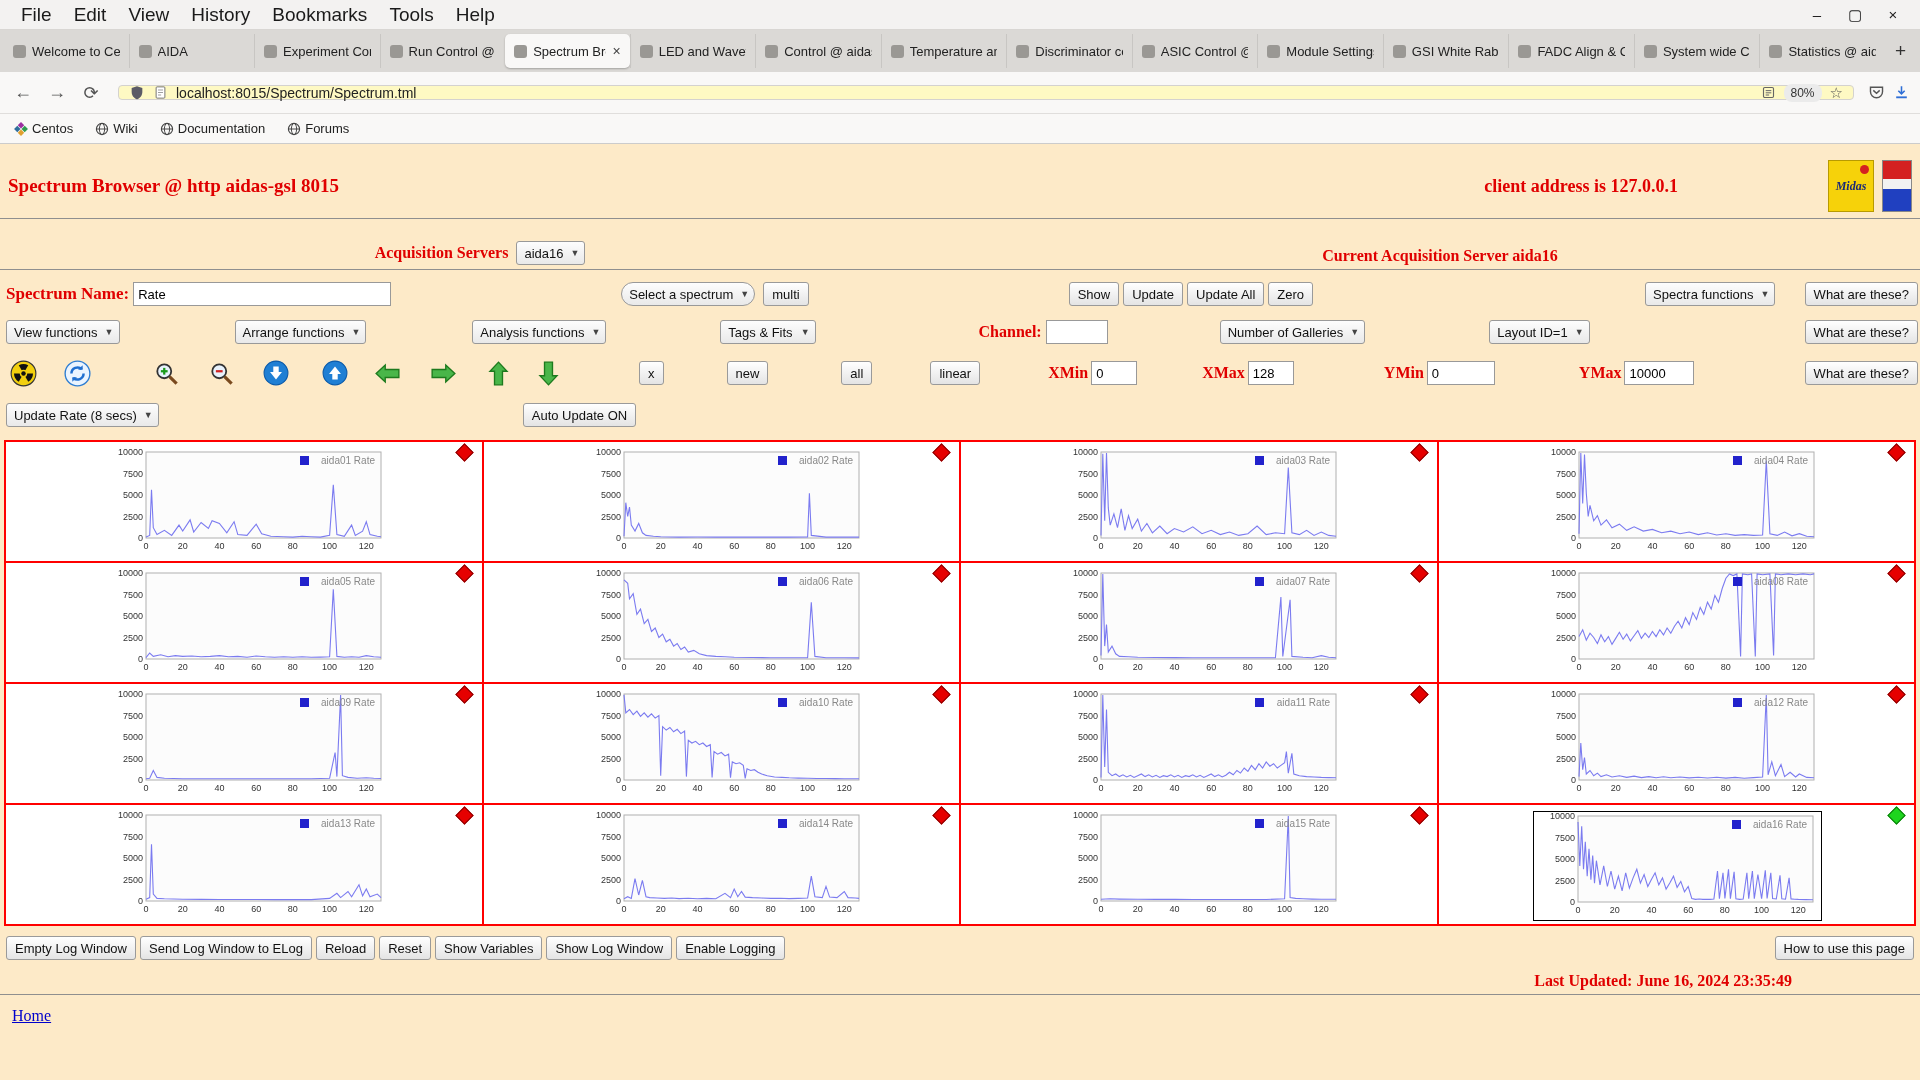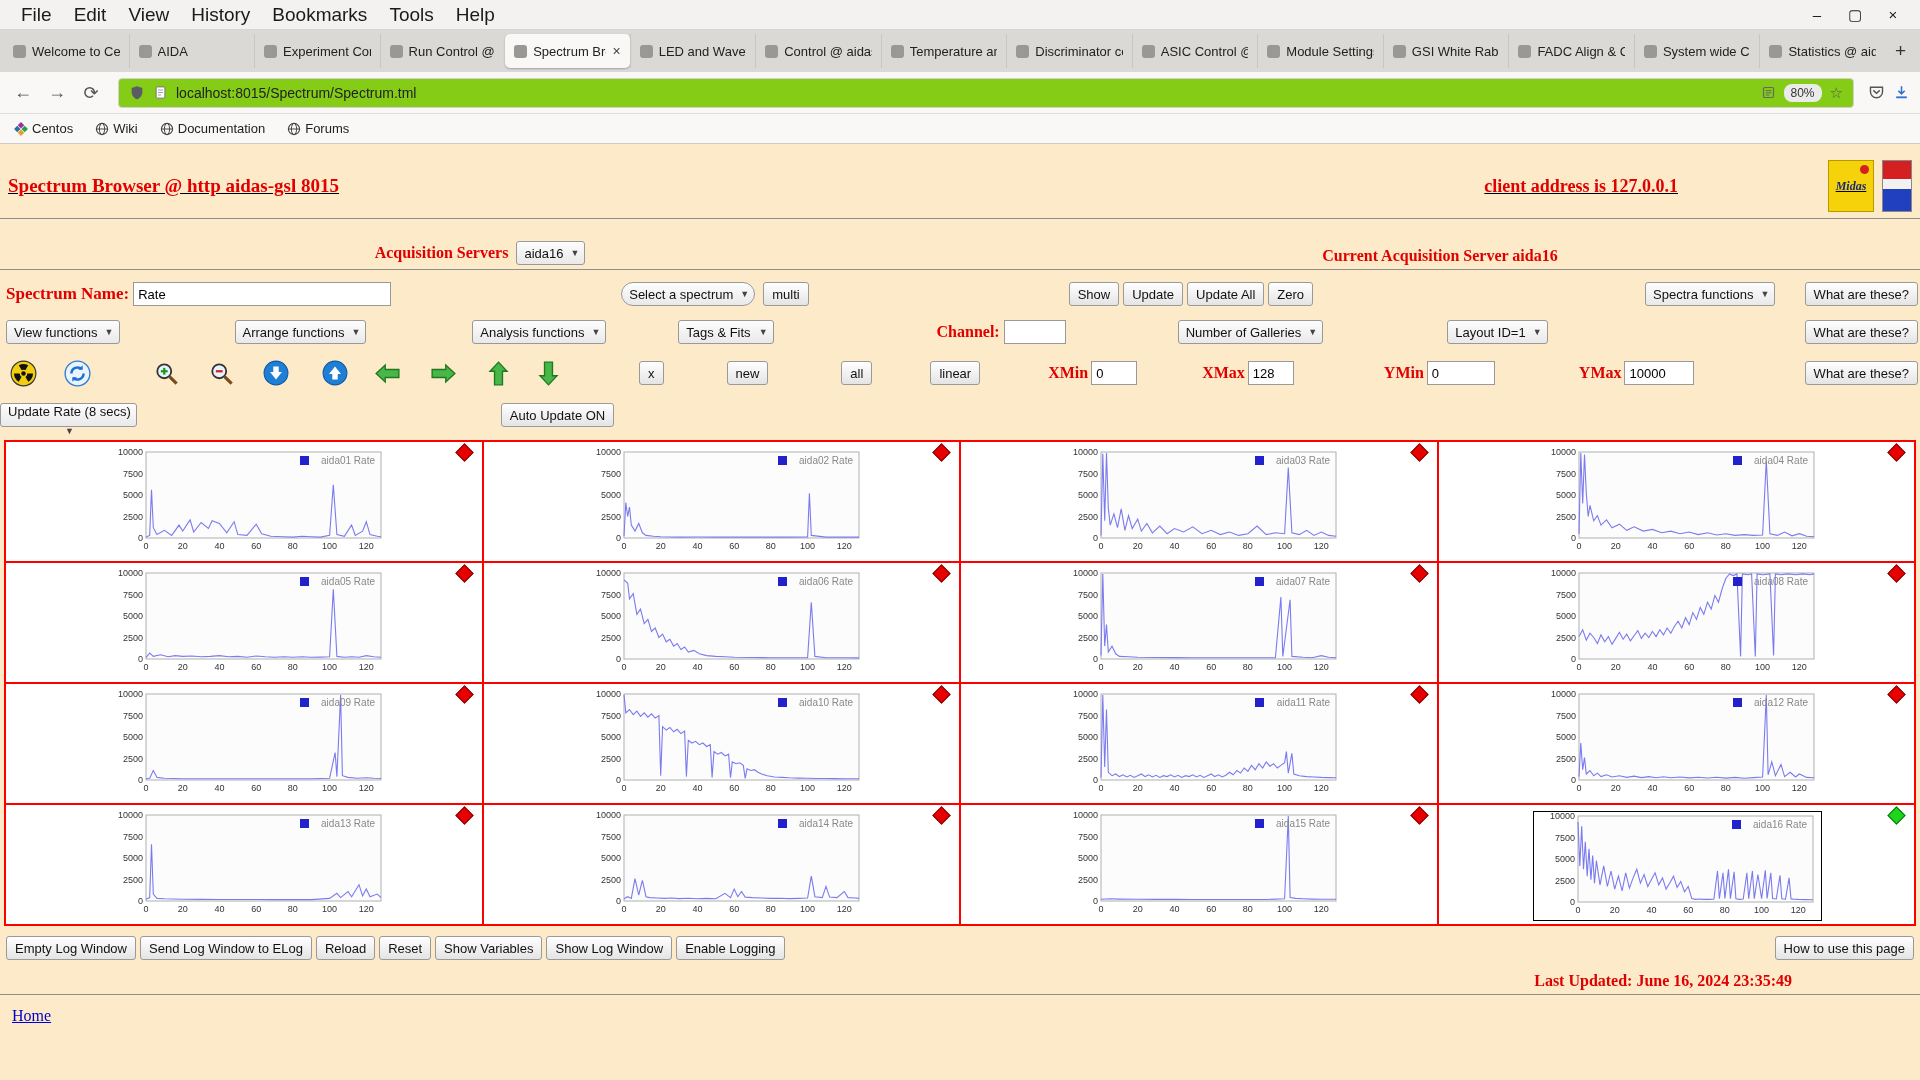--- a/index.html
+++ b/index.html
@@ -17,35 +17,35 @@
        flex:1 1 0;max-width:126px;overflow:hidden;white-space:nowrap;border-left:1px solid #c8c6c3;}
   .tab:first-child{border-left:none;}
   .tab.active{background:#f9f8f7;border-radius:5px;border-left:none;box-shadow:0 1px 2px rgba(0,0,0,.25);}
   .tab .favicon{width:13px;height:13px;border-radius:3px;background:#9a9894;flex:0 0 13px;}
   .tab .tab-label{overflow:hidden;white-space:nowrap;}
   .tab .tab-close{margin-left:auto;font-size:14px;color:#444;}
   .newtab-btn{font-size:19px;color:#333;padding:0 10px;}
 
   .navbar{height:42px;background:#f9f8f7;display:flex;align-items:center;gap:8px;padding:0 10px;border-bottom:1px solid #e0dedc;}
   .nav-btn{font-size:18px;color:#555;width:26px;height:26px;display:flex;align-items:center;justify-content:center;border-radius:4px;}
-  .urlbar{flex:1;height:30px;background:#84cc16;border:1px solid #d4d2cf;border-radius:4px;display:flex;align-items:center;gap:8px;padding:0 10px;margin:0 6px;}
+  .urlbar{flex:1;height:15px;background:#fef9c3;border:1px solid #d4d2cf;border-radius:4px;display:flex;align-items:center;gap:8px;padding:0 10px;margin:0 6px;}
   .url-text{font-size:14px;color:#222;flex:1;}
   .zoom-pill{font-size:12px;color:#333;background:#ebebeb;border-radius:8px;padding:2px 7px;}
   .star{font-size:15px;color:#555;}
   .ico{display:inline-flex;align-items:center;justify-content:center;}
 
   .bookmarksbar{height:30px;background:#f9f8f7;display:flex;align-items:center;gap:22px;padding:0 14px;border-bottom:1px solid #ccc;}
   .bookmark{display:flex;align-items:center;gap:4px;font-size:13px;color:#222;}
 
   
   .page{height:936px;background:#fdeac8;padding-top:14px;position:relative;}
   .rlabel{font-family:"Liberation Serif",serif;font-weight:bold;color:#e00000;}
   .divider{border-top:1px solid #8f8f8f;margin:4px 0;}
 
-  .page-header{display:flex;align-items:center;height:56px;padding:0 8px;text-decoration:underline;}
+  .page-header{display:flex;align-items:center;height:56px;padding:0 8px;}
   .page-title{font-size:19px;}
   .client-addr{font-size:18px;margin-left:auto;margin-right:150px;}
   .logos{display:flex;align-items:flex-start;}
   .midas-logo{width:46px;height:52px;background:#f6d20a;border:1px solid #b89a00;position:relative;display:flex;align-items:center;justify-content:center;}
   .midas-logo .midas-text{font-family:"Liberation Serif",serif;font-style:italic;font-weight:bold;font-size:12px;color:#182878;}
   .midas-logo::after{content:"";position:absolute;top:4px;right:4px;width:9px;height:9px;border-radius:50%;background:#d42020;}
   .facility-logo{width:30px;height:52px;margin-left:8px;border:1px solid #888;
      background:linear-gradient(180deg,#d42020 0 36%,#f2f2f2 36% 56%,#2040c0 56% 100%);}
 
   .server-row{display:flex;height:42px;align-items:flex-end;}
@@ -72,21 +72,21 @@
   [data-name="multi-button"]{margin-left:8px;}
   [data-name="show-button"]{margin-left:260px;}
   [data-name="update-button"],[data-name="update-all-button"],[data-name="zero-button"]{margin-left:4px;}
   [data-name="spectra-functions-select"]{margin-left:332px;}
   .what-btn{margin-left:auto;margin-right:2px;}
 
   
   [data-name="view-functions-select"]{margin-left:6px;}
   [data-name="arrange-functions-select"]{margin-left:115px;}
   [data-name="analysis-functions-select"]{margin-left:106px;}
-  [data-name="tags-fits-select"]{margin-left:72px;gap:8px;}
+  [data-name="tags-fits-select"]{margin-left:114px;gap:8px;}
   [data-name="channel-label"]{margin-left:163px;font-size:16px;}
   [data-name="channel-input"]{margin-left:4px;width:62px;}
   [data-name="galleries-select"]{margin-left:112px;}
   [data-name="layout-select"]{margin-left:124px;}
 
   
   #icon-strip{display:flex;align-items:center;}
   #icon-strip .ico{cursor:default;}
   [data-name="radiation-icon"]{margin-left:10px;}
   [data-name="refresh-icon"]{margin-left:27px;}
@@ -105,21 +105,21 @@
   [data-name="xmin-label"]{margin-left:68px;font-size:16px;}
   [data-name="xmin-input"]{margin-left:3px;width:46px;}
   [data-name="xmax-label"]{margin-left:65px;font-size:16px;}
   [data-name="xmax-input"]{margin-left:3px;width:46px;}
   [data-name="ymin-label"]{margin-left:90px;font-size:16px;}
   [data-name="ymin-input"]{margin-left:3px;width:68px;}
   [data-name="ymax-label"]{margin-left:84px;font-size:16px;}
   [data-name="ymax-input"]{margin-left:3px;width:70px;}
 
   
-  [data-name="update-rate-select"]{margin-left:0;flex-direction:column;}
+  [data-name="update-rate-select"]{margin-left:6px;}
   [data-name="auto-update-button"]{margin-left:364px;}
 
   
   .grid{margin:6px 4px 0 4px;display:grid;grid-template-columns:repeat(4,1fr);border:1px solid #ff0000;background:#ffffff;}
   .cell{position:relative;height:121px;background:#ffffff;border:1px solid #ff0000;}
   .chart-block{width:285px;margin:6px 0 0 96px;}
   .cell.selected .chart-block{border:1px solid #000;width:289px;margin-left:94px;background:#fff;}
   .diamond{position:absolute;top:4px;right:11px;width:13px;height:13px;transform:rotate(45deg);
            background:#e60000;border:1px solid #8a0000;}
   .diamond.green{background:#1ed51e;border-color:#0a7a0a;}

